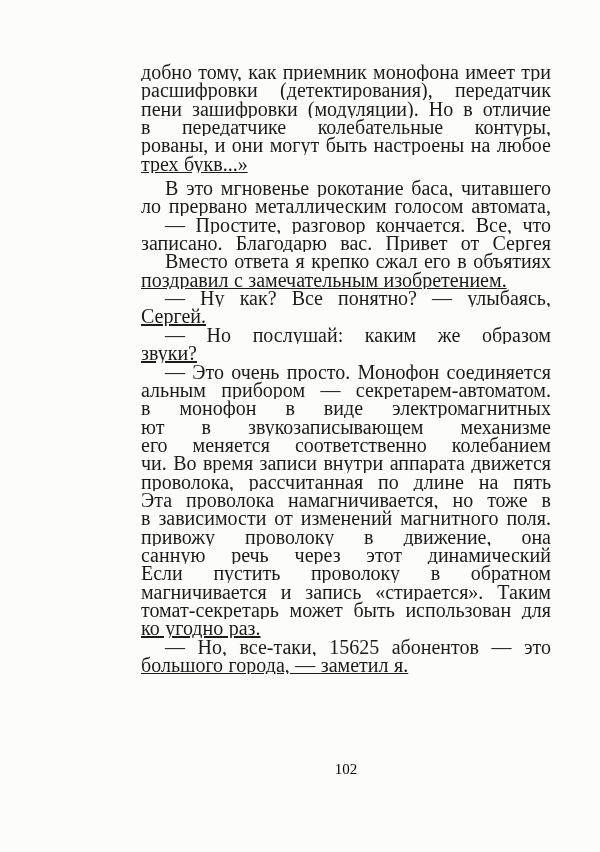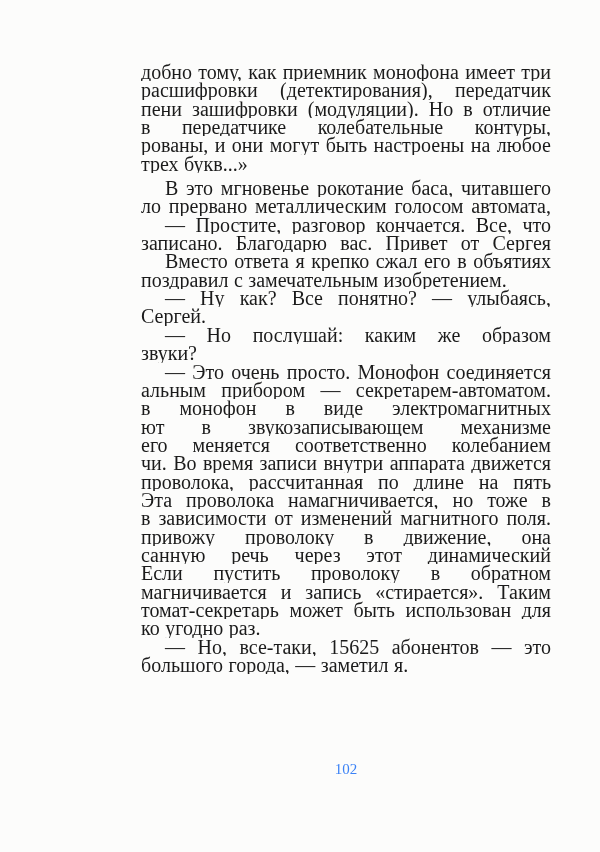--- a/index.html
+++ b/index.html
@@ -28,32 +28,33 @@
   .para.gap { margin-top: 6px; }
   .line {
     height: 18.35px;
     overflow: hidden;
     text-align: justify;
     text-align-last: justify;
     word-spacing: 0.5px;
   }
   .line.end {
     text-align-last: left;
+    text-decoration: underline;
   }
   .line.ind {
     text-indent: 24px;
   }
   .page-number {
     position: absolute;
     top: 761px;
     left: 141px;
     width: 410px;
     text-align: center;
     font-size: 15px;
-    color: #3b82f6;
+    color: #000000;
   }
 </style>
 </head>
 <body>
 
 <div class="page">
   <div class="text-block">
 
     <div class="para">
       <div class="line">добно тому, как приемник монофона имеет три ступени</div>

